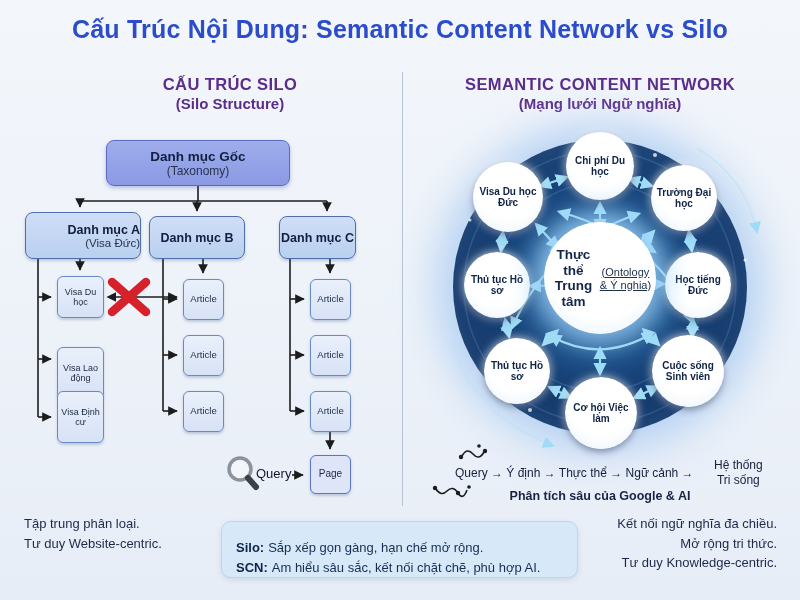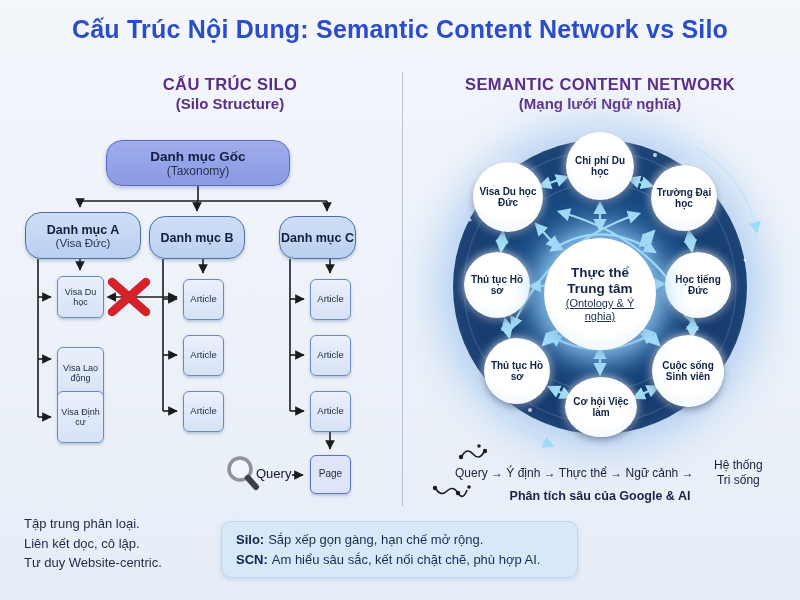--- a/index.html
+++ b/index.html
@@ -11,21 +11,21 @@
          font-size:25px;font-weight:800;color:#2b4ccb;letter-spacing:.2px;}
   .col-head{position:absolute;text-align:center;color:#5b2d8a;line-height:20px;}
   .col-head .ch1{font-size:16.5px;font-weight:800;letter-spacing:.4px;}
   .col-head .ch2{font-size:15px;font-weight:700;}
   #head-silo{left:60px;top:74px;width:340px;}
   #head-scn{left:420px;top:74px;width:360px;}
   .divider{position:absolute;left:402px;top:72px;width:1px;height:434px;background:#b7c3d4;}
   
   .box{position:absolute;box-sizing:border-box;display:flex;flex-direction:column;
        align-items:center;justify-content:center;text-align:center;color:#131d3d;
-       border-radius:16px;z-index:3;}
+       border-radius:8px;z-index:3;}
   .box .b1{font-weight:800;}
   .box .b2{font-weight:400;color:#27324e;}
   #root-box{background:linear-gradient(180deg,#9fadec,#8a9ae4);border:1.5px solid #5d6ac2;
             box-shadow:0 2px 4px rgba(70,85,160,.35);}
   #root-box .b1{font-size:13.5px;} #root-box .b2{font-size:12px;}
   .cat{background:linear-gradient(180deg,#cfdef6,#b9d0f0);border:1.5px solid #4e6fa8;
        box-shadow:0 2px 3px rgba(70,100,150,.3);}
   .cat .b1{font-size:12.5px;} .cat .b2{font-size:11.5px;}
   .sm{background:linear-gradient(180deg,#e9f0fb,#d7e2f6);border:1.2px solid #6a89c2;
       border-radius:6px;font-size:9px;line-height:10.5px;color:#1c2740;
@@ -49,21 +49,21 @@
   .flow-steps{position:absolute;left:455px;top:466px;font-size:12px;color:#15203c;z-index:3;white-space:nowrap;}
   .flow-result{position:absolute;left:714px;top:458px;font-size:12px;line-height:14.5px;color:#15203c;
                text-align:center;z-index:3;}
   .flow-caption{position:absolute;left:448px;top:489px;width:304px;text-align:center;
                 font-size:12.5px;font-weight:600;color:#182344;z-index:3;}
   .note{position:absolute;font-size:13px;line-height:19.5px;color:#1d2946;z-index:3;}
   #note-left{left:24px;top:514px;text-align:left;}
   #note-right{left:563px;top:514px;width:214px;text-align:right;}
   #sum-box{position:absolute;left:221px;top:521px;width:357px;height:57px;box-sizing:border-box;
            background:#d7e9f8;border:1px solid #bdd6ec;border-radius:10px;z-index:3;
-           padding:8px 14px;font-size:13px;line-height:20px;color:#152e52;
+           padding:16px 14px;font-size:13px;line-height:20px;color:#152e52;
            box-shadow:0 2px 5px rgba(120,150,190,.25);}
   #sum-box b{margin-right:4px;color:#0f2348;}
 </style>
 </head>
 <body>
 
 <div id="canvas">
 
   <div class="title">Cấu Trúc Nội Dung: Semantic Content Network vs Silo</div>
 
@@ -120,21 +120,21 @@
     <g>
       <circle cx="240" cy="469" r="11" fill="#f2f5fa" stroke="#8d929c" stroke-width="3.5"></circle>
       <line x1="248" y1="478" x2="256" y2="487" stroke="#3c4048" stroke-width="6" stroke-linecap="round"></line>
     </g>
   </svg>
 
   <div class="box" id="root-box" style="left:106px;top:140px;width:184px;height:46px;">
     <div class="b1">Danh mục Gốc</div>
     <div class="b2">(Taxonomy)</div>
   </div>
-  <div class="box cat" style="left:25px;top:212px;width:116px;height:47px;">
+  <div class="box cat" style="left:25px;top:212px;width:116px;height:47px;align-items:flex-end;">
     <div class="b1">Danh mục A</div>
     <div class="b2">(Visa Đức)</div>
   </div>
   <div class="box cat" style="left:149px;top:216px;width:96px;height:43px;">
     <div class="b1">Danh mục B</div>
   </div>
   <div class="box cat" style="left:279px;top:216px;width:77px;height:43px;">
     <div class="b1">Danh mục C</div>
   </div>
 
@@ -198,26 +198,26 @@
       <circle cx="530" cy="410" r="2"></circle>
       <circle cx="745" cy="260" r="1.5"></circle>
       <circle cx="470" cy="220" r="1.5"></circle>
     </g>
   </svg>
 
   <div class="node" style="left:566px;top:132px;width:68px;height:68px;">Chi phí Du học</div>
   <div class="node" style="left:651px;top:165px;width:66px;height:66px;">Trường Đại học</div>
   <div class="node" style="left:665px;top:252px;width:66px;height:66px;">Học tiếng Đức</div>
   <div class="node" style="left:652px;top:335px;width:72px;height:72px;">Cuộc sống Sinh viên</div>
-  <div class="node" style="left:565px;top:377px;width:72px;height:60px;">Cơ hội Việc làm</div>
+  <div class="node" style="left:565px;top:377px;width:72px;height:72px;">Cơ hội Việc làm</div>
   <div class="node" style="left:484px;top:338px;width:66px;height:66px;">Thủ tục Hồ sơ</div>
   <div class="node" style="left:464px;top:252px;width:66px;height:66px;">Thủ tục Hồ sơ</div>
   <div class="node" style="left:473px;top:162px;width:70px;height:70px;">Visa Du học Đức</div>
 
-  <div class="node" id="node-center" style="left:544px;top:238px;width:112px;height:112px;flex-direction:column;">
+  <div class="node" id="node-center" style="left:544px;top:222px;width:112px;height:112px;flex-direction:row;">
     <div class="c1" style="width:92px;">Thực thể Trung tâm</div>
     <div class="c2" style="width:96px;">(Ontology &amp; Ý nghia)</div>
   </div>
 
   <svg class="overlay" width="800" height="600">
     <g stroke="#1c1c1c" stroke-width="1.6" fill="none">
       <path d="M462,456 q5,-9 11,-2 t11,-2"></path>
       <path d="M436,489 q5,8 11,2 t11,2 t9,-3"></path>
     </g>
     <g fill="#1c1c1c">
@@ -231,27 +231,31 @@
   </svg>
   <div class="flow-steps">Query → Ý định → Thực thể → Ngữ cảnh →</div>
   <div class="flow-result">
     <div>Hệ thống</div>
     <div>Tri sống</div>
   </div>
   <div class="flow-caption">Phân tích sâu của Google &amp; AI</div>
 
   <div class="note" id="note-left">
     <div>Tập trung phân loại.</div>
-    <div>Liên kết dọc, cô lập.</div>
     <div>Tư duy Website-centric.</div>
   </div>
 
   <div id="sum-box">
     <div>
       <b>Silo:</b><span>Sắp xếp gọn gàng, hạn chế mở rộng.</span>
     </div>
     <div>
       <b>SCN:</b><span>Am hiểu sâu sắc, kết nối chặt chẽ, phù hợp AI.</span>
     </div>
   </div>
 
+  <div class="note" id="note-right">
+    <div>Kết nối ngữ nghĩa đa chiều.</div>
+    <div>Mở rộng tri thức.</div>
+    <div>Tư duy Knowledge-centric.</div>
+  </div>
 
 </div>
 
 </body></html>

